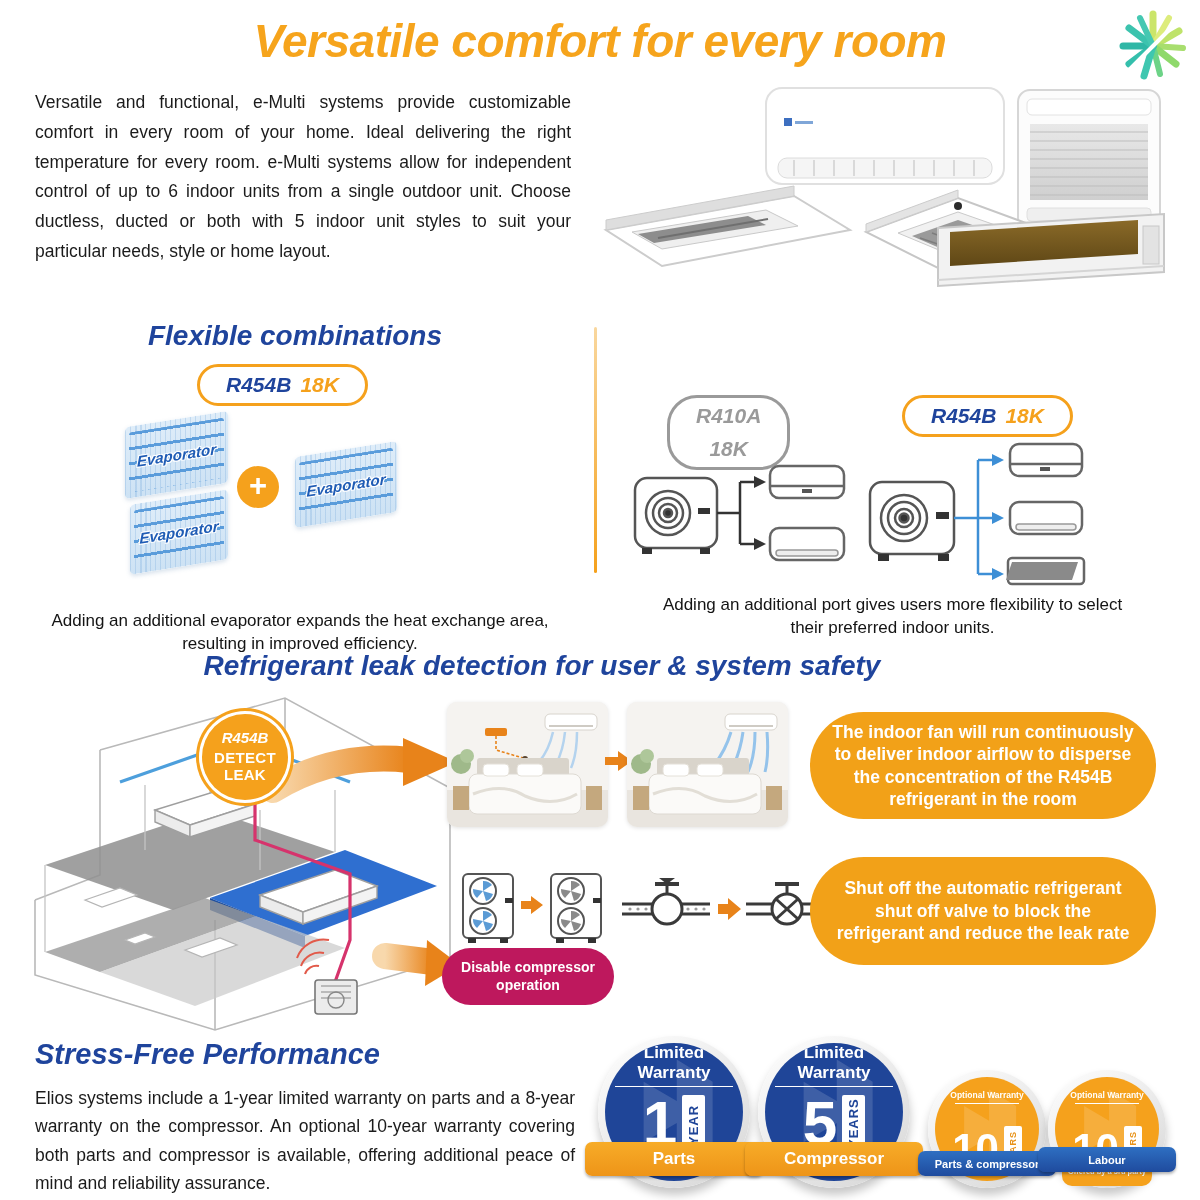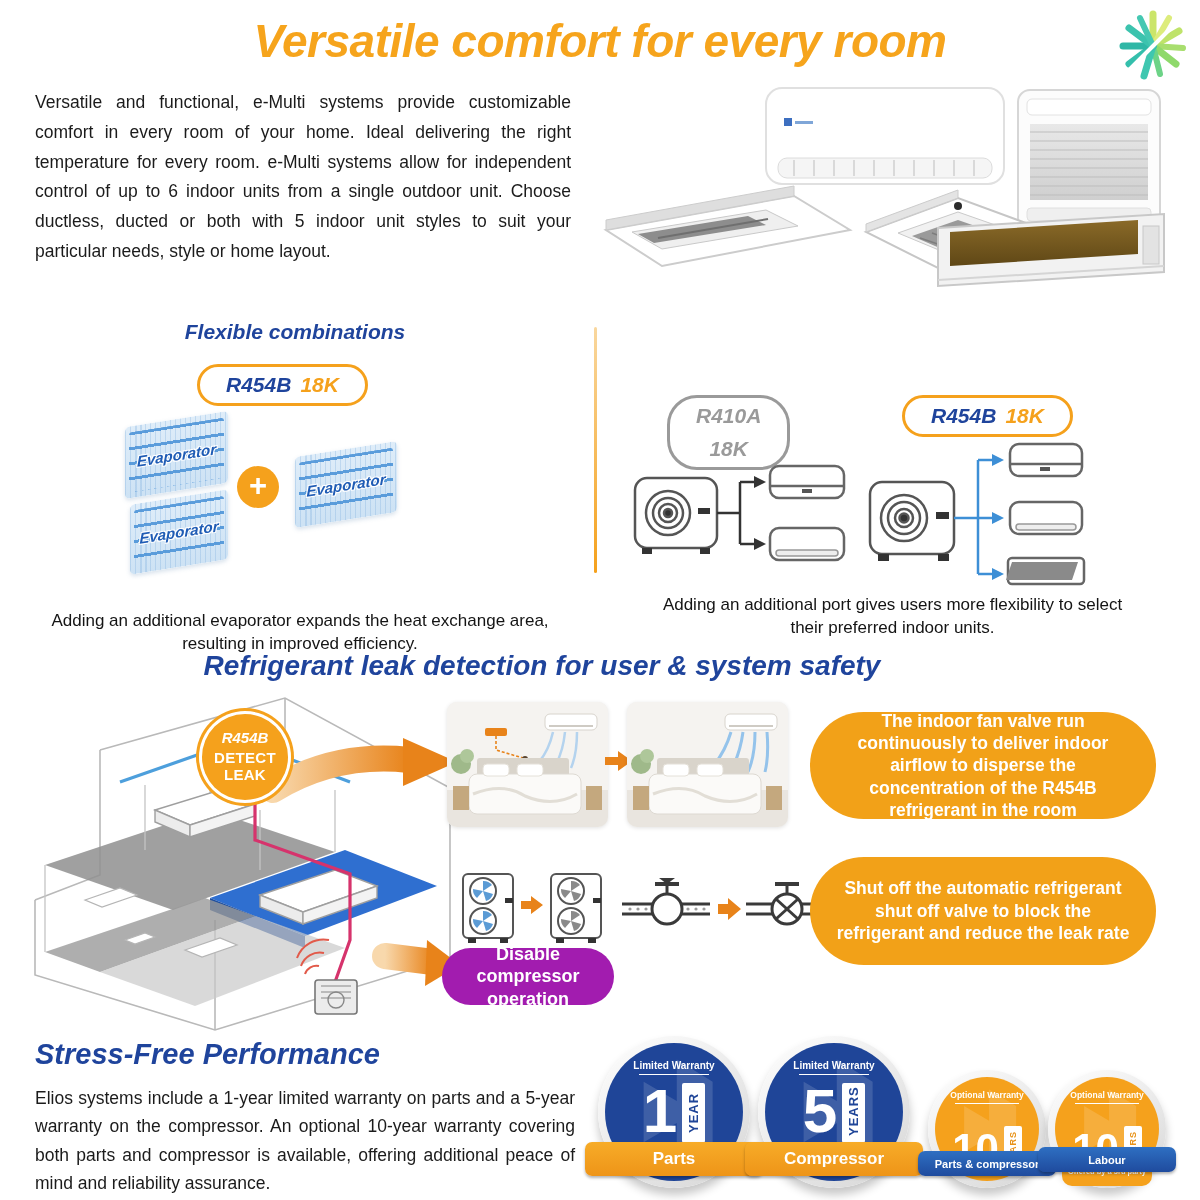--- a/index.html
+++ b/index.html
@@ -75,22 +75,22 @@
 
   .photo { border-radius:10px; overflow:hidden; box-shadow:0 1px 4px rgba(0,0,0,.12); background:#f3f1ee; }
 
   .callout {
     left:810px; width:346px; background:#F2A118; border-radius:54px;
     color:#fff; font-weight:700; font-size:17.5px; text-align:center; line-height:1.28;
     display:flex; align-items:center; justify-content:center;
     padding:10px 22px; box-sizing:border-box;
   }
   .disable-pill {
-    background:#a21caf; border-radius:30px; color:#fff; font-weight:700;
-    font-size:18px; text-align:center; line-height:1.25;
+    background:#be185d; border-radius:30px; color:#fff; font-weight:700;
+    font-size:14px; text-align:center; line-height:1.25;
     display:flex; align-items:center; justify-content:center; padding:6px 14px; box-sizing:border-box;
   }
 
   
   .stress-heading { font-size:29px; text-align:left; }
   .stress-body { font-size:17.5px; line-height:1.62; text-align:justify; color:#1b1b1b; }
 
   
   .wbadge { border-radius:50%; background:linear-gradient(145deg,#ffffff,#d6d6d6); box-shadow:0 7px 10px rgba(0,0,0,.22); }
   .wbadge .inner { position:absolute; inset:7px; border-radius:50%; overflow:hidden;
@@ -109,21 +109,21 @@
     writing-mode:vertical-rl; transform:rotate(180deg); text-align:center;
     padding:5px 2px; border:2px solid #fff; border-radius:2px; }
   .wbadge.blue .wunit { color:#1F4598; }
   .wbadge.orange .wunit { color:#E8931A; }
   .ribbon {
     position:absolute; z-index:3; display:flex; align-items:center; justify-content:center;
     color:#fff; font-weight:800; box-shadow:0 2px 3px rgba(0,0,0,.3); border-radius:7px;
   }
   .ribbon.orange { background:linear-gradient(#F7AC28,#EE9418); }
   .ribbon.blue   { background:linear-gradient(#2E6FC2,#1F4B9E); }
-  .wbadge.big .wtop { margin-top:17px; font-size:10px; }
+  .wbadge.big .wtop { font-size:17px; }
   .wbadge.big .wnum { font-size:62px; }
   .wbadge.big .wunit { font-size:13px; height:46px; margin-top:4px; }
   .wbadge.big .wnum-row { margin-top:4px; }
   .wbadge.big .ribbon { left:-13px; right:-13px; bottom:12px; height:34px; font-size:17px; }
   .wbadge.small .wtop { margin-top:13px; font-size:8.5px; }
   .wbadge.small .wnum { font-size:42px; }
   .wbadge.small .wunit { font-size:9px; height:34px; margin-top:3px; }
   .wbadge.small .wnum-row { margin-top:19px; }
   .wbadge.small .ribbon { left:-10px; right:-10px; bottom:12px; height:25px; font-size:11px; }
   .ribbon-sub {
@@ -232,21 +232,21 @@
 
       <g>
         <polygon points="340,148 566,134 566,192 340,206" fill="#f2f2f2" stroke="#c8c8c8" stroke-width="2"></polygon>
         <polygon points="352,152 540,140 540,174 352,186" fill="url(#bronze)"></polygon>
         <rect x="545" y="146" width="16" height="38" fill="#e3e3e3" stroke="#c8c8c8"></rect>
         <line x1="340" y1="200" x2="566" y2="186" stroke="#d5d5d5" stroke-width="2"></line>
       </g>
     </svg>
   </div>
 
-  <div class="abs h-blue" style="left:30px; top:320px; width:530px; font-size:21px;">Flexible combinations</div>
+  <div class="abs h-blue" style="left:30px; top:320px; width:530px; font-size:28px;">Flexible combinations</div>
 
   <div class="abs" style="left:197px; top:364px;">
     <div class="pill">
       <span class="ref">R454B</span>
       <span class="cap">18K</span>
     </div>
   </div>
 
   <div class="coil" style="left:125px; top:419px; width:103px; height:72px;">
     <span class="lbl">Evaporator</span>
@@ -468,21 +468,21 @@
       <path d="M26 92 q30 -12 52 2 q28 12 52 -2" fill="none" stroke="#e2ded6" stroke-width="3"></path>
       <rect x="36" y="62" width="26" height="12" rx="4" fill="#ffffff" stroke="#e4e0d8"></rect>
       <rect x="70" y="62" width="26" height="12" rx="4" fill="#ffffff" stroke="#e4e0d8"></rect>
       <rect x="6" y="84" width="16" height="24" fill="#c4a87e"></rect>
       <rect x="139" y="84" width="16" height="24" fill="#c4a87e"></rect>
       <circle cx="14" cy="62" r="10" fill="#9fb98a"></circle>
       <circle cx="20" cy="54" r="7" fill="#aec79a"></circle>
     </svg>
   </div>
 
-  <div class="abs callout" style="top:712px; height:107px;">The indoor fan valve run continuously to deliver indoor airflow to disperse the concentration of the R454B refrigerant in the room</div>
+  <div class="abs callout" style="top:712px; height:107px;">The indoor fan will run continuously to deliver indoor airflow to disperse the concentration of the R454B refrigerant in the room</div>
 
   <div class="abs" style="left:455px; top:868px;">
     <svg width="165" height="80" viewBox="0 0 165 80">
       <g fill="#fff" stroke="#555" stroke-width="2">
         <rect x="8" y="6" width="50" height="64" rx="5"></rect>
         <circle cx="28" cy="23" r="13"></circle>
           <circle cx="28" cy="53" r="13"></circle>
         <rect x="50" y="30" width="8" height="5" fill="#333" stroke="none"></rect>
         <rect x="13" y="70" width="8" height="5" fill="#333" stroke="none"></rect>
         <rect x="45" y="70" width="8" height="5" fill="#333" stroke="none"></rect>
@@ -548,21 +548,21 @@
       <line x1="154" y1="23" x2="176" y2="43" stroke="#3a3a3a" stroke-width="3"></line>
       <line x1="176" y1="23" x2="154" y2="43" stroke="#3a3a3a" stroke-width="3"></line>
       <line x1="165" y1="18" x2="165" y2="8" stroke="#3a3a3a" stroke-width="3"></line>
       <line x1="153" y1="8" x2="177" y2="8" stroke="#3a3a3a" stroke-width="4"></line>
     </svg>
   </div>
 
   <div class="abs h-blue stress-heading" style="left:35px; top:1038px;">Stress-Free Performance</div>
 
   <div class="abs callout" style="top:857px; height:108px;">Shut off the automatic refrigerant shut off valve to block the refrigerant and reduce the leak rate</div>
-  <div class="abs stress-body" style="left:35px; top:1084px; width:540px;">Elios systems include a 1-year limited warranty on parts and a 5-year warranty on the compressor. An optional 10-year warranty covering both parts and compressor is available, offering additional peace of mind and reliability assurance.</div>
+  <div class="abs stress-body" style="left:35px; top:1084px; width:540px;">Elios systems include a 1-year limited warranty on parts and a 8-year warranty on the compressor. An optional 10-year warranty covering both parts and compressor is available, offering additional peace of mind and reliability assurance.</div>
 
   <div class="abs wbadge blue big" style="left:598px; top:1036px; width:152px; height:152px;">
     <div class="inner">
       <div class="wtop">Limited Warranty</div>
       <div class="wnum-row">
         <span class="wnum">1</span>
         <span class="wunit">YEAR</span>
       </div>
     </div>
     <div class="ribbon orange">Parts</div>

